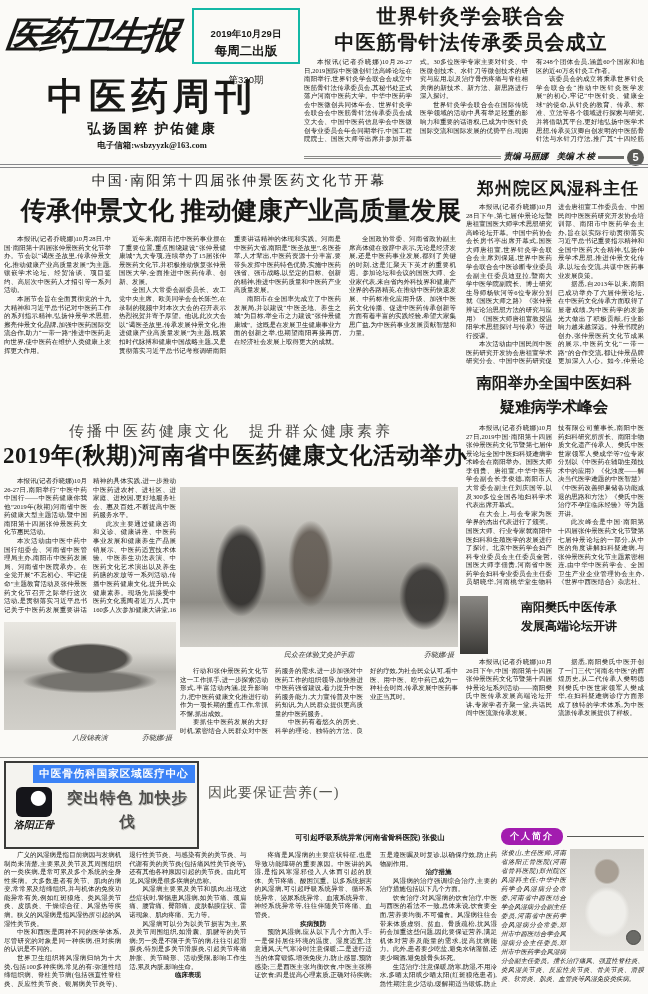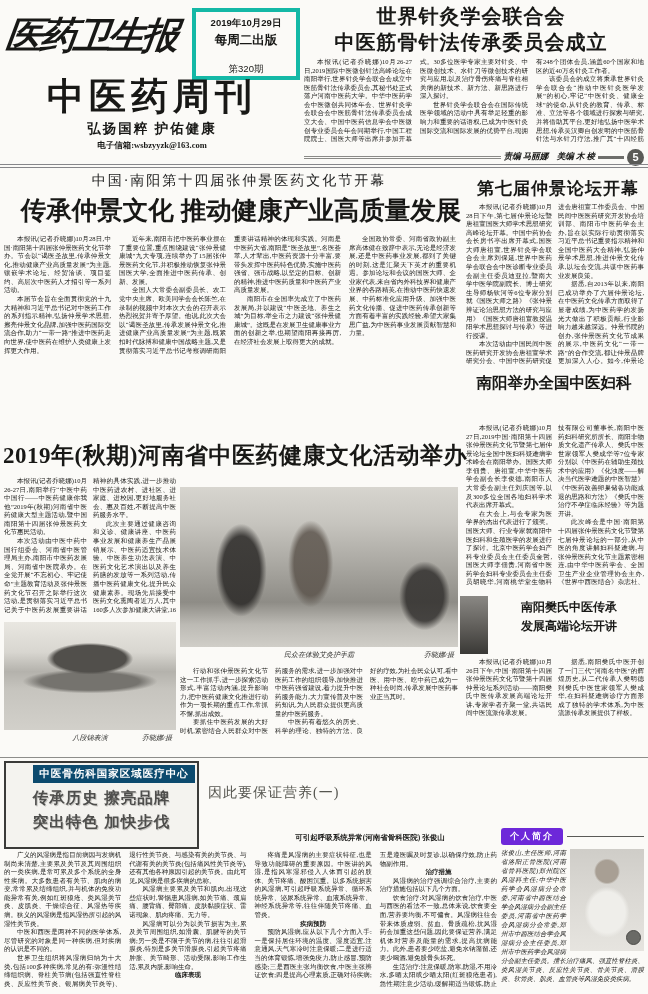--- a/index.html
+++ b/index.html
@@ -5,21 +5,21 @@
   * { margin:0; padding:0; box-sizing:border-box; }
   html,body { background:#d9d9d6; }
   .page { position:relative; width:648px; height:994px; margin:0 auto; background:#fbfaf7;
           color:#181816; font-family:"Liberation Serif","DejaVu Serif",serif; overflow:hidden; }
   .abs { position:absolute; }
   .sans { font-family:"Liberation Sans","DejaVu Sans",sans-serif; }
 
   
   .calligraphy { left:6px; top:6px; width:184px; height:60px; font-size:37px; font-weight:900;
                  font-style:italic; letter-spacing:-3px; transform:skewX(-7deg); line-height:60px; }
-  .datebox { left:192px; top:8px; width:108px; height:72px; border:4px solid #14b8a6; padding:5px 2px;
+  .datebox { left:192px; top:8px; width:108px; height:56px; border:2px solid #14b8a6; padding:18px 2px;
              text-align:center; font-family:"Liberation Sans",sans-serif; }
   .datebox .d1 { font-size:9.5px; font-weight:bold; }
   .datebox .d2 { font-size:12.5px; font-weight:bold; margin-top:2px; }
   .datebox .d3 { font-size:9.5px; margin-top:14px; }
   .weekly-title { left:14px; top:72px; width:276px; font-size:37px; font-weight:900; letter-spacing:5px;
                   text-align:center; }
   .mast-slogan { left:14px; top:120px; width:276px; text-align:center; font-size:13.5px; font-weight:900; letter-spacing:2px; }
   .mast-email { left:14px; top:140px; width:276px; text-align:center; font-size:8.5px; font-weight:bold; }
 
   .tr-head { left:300px; top:4px; width:342px; text-align:center; font-weight:900; font-size:20px;
@@ -68,21 +68,21 @@
         radial-gradient(ellipse 34px 62px at 22% 52%, rgba(42,40,38,.85) 0 55%, transparent 75%),
         radial-gradient(ellipse 30px 58px at 47% 48%, rgba(88,80,72,.8) 0 55%, transparent 75%),
         radial-gradient(ellipse 34px 46px at 88% 68%, rgba(50,48,46,.85) 0 55%, transparent 75%),
         linear-gradient(180deg, #d7d5cf 0%, #c7c5bf 22%, #aaa8a2 48%, #8e8c86 72%, #bcbab4 86%, #d0cec8 100%); }
   .au-bottom { left:180px; top:667px; width:278px; height:89px; column-count:3; column-gap:7px; }
 
   .section-rule { left:0; top:757px; width:648px; height:1px; background:#8d8d8a; }
 
   
   .ad-box { left:4px; top:761px; width:195px; height:88px; border:2px solid #3b3b39; background:#f4f3ef; padding:2px; }
-  .ad-header { background:#0c4a6e; color:#fff; text-align:center; font-size:10.5px; font-weight:bold;
+  .ad-header { background:#3b82f6; color:#fff; text-align:center; font-size:10.5px; font-weight:bold;
                letter-spacing:1px; padding:2px 0; font-family:"Liberation Sans",sans-serif;margin-left:25px; }
   .ad-content { display:flex; margin-top:3px; }
   .ad-logo-wrap { width:52px; text-align:center; }
   .ad-logo { width:36px; height:30px; margin:1px auto 1px auto; border-radius:6px; background:
       radial-gradient(circle at 62% 38%, #fff 0 7px, transparent 8px),
       radial-gradient(circle at 40% 55%, #15151a 0 11px, transparent 12px), #15151a; }
   .ad-logo-text { font-size:10px; font-weight:900; font-style:italic; }
   .ad-slogans { flex:1; text-align:center; }
   .ad-slogans div { font-size:15.5px; font-weight:900; letter-spacing:1px; color:#4e4e4c;
                     text-shadow:1px 1px 0 #c9c8c4; font-family:"Liberation Sans",sans-serif; line-height:1.55; }
@@ -90,22 +90,22 @@
   
   .rh-kicker { left:208px; top:784px; width:280px; font-size:14px; letter-spacing:1px; color:#55554f; }
   .rh-headline { left:236px; top:799px; width:268px; text-align:center; font-weight:900; font-size:22px; }
   .rh-byline { left:236px; top:833px; width:268px; text-align:center; font-size:7.5px; font-weight:bold; }
   .rh-body { left:4px; top:851px; width:493px; height:139px; column-count:4; }
   .rh-body .sub { text-indent:0; text-align:center; font-weight:bold; font-family:"Liberation Sans",sans-serif; }
 
   
   .profile { left:501px; top:828px; width:143px; height:163px; }
   .profile-title-row { display:flex; align-items:center; gap:4px; }
-  .profile-tag { background:#6d28d9; color:#fff; font-size:9px; font-weight:bold; padding:2px 9px;
-                 border-radius:3px; font-family:"Liberation Sans",sans-serif; letter-spacing:2px; }
+  .profile-tag { background:#a21caf; color:#fff; font-size:9px; font-weight:bold; padding:2px 9px;
+                 border-radius:8px; font-family:"Liberation Sans",sans-serif; letter-spacing:2px; }
   .profile-line { flex:1; border-top:1px solid #5a5a57; }
   .profile-body { margin-top:4px; font-size:6.4px; line-height:1.4; text-align:justify; font-style:italic; }
   .profile-photo { float:right; width:74px; height:102px; margin:0 0 2px 4px; position:relative;
       background:
         radial-gradient(circle at 50% 22%, #a89f94 0 11px, transparent 13px),
         radial-gradient(ellipse 30px 34px at 50% 62%, #efeeea 0 60%, transparent 75%),
         linear-gradient(180deg,#cfcdc8 0%,#dbd9d4 45%,#e6e4df 100%); }
   .profile-seal { position:absolute; right:3px; bottom:6px; width:15px; height:15px; border-radius:50%;
       background:#6a6a66; border:1px solid #4c4c49; }
 </style>
@@ -146,46 +146,48 @@
   <div class="abs main-headline sans">传承仲景文化 推动健康产业高质量发展</div>
   <div class="abs main-body cols">
     <p>本报讯(记者乔晓娜)10月28日,中国·南阳第十四届张仲景医药文化节举办。节会以“谒医圣故里,传承仲景文化,推动健康产业高质量发展”为主题,镶嵌学术论坛、经贸洽谈、项目签约、高层次中医药人才招引等一系列活动。</p>
     <p>本届节会旨在全面贯彻党的十九大精神和习近平总书记对中医药工作的系列指示精神,弘扬仲景学术思想,擦亮仲景文化品牌,加强中医药国际交流合作,助力“一带一路”推进中医药走向世界,使中医药在维护人类健康上发挥更大作用。</p>
     <p>近年来,南阳市把中医药事业摆在了重要位置,重点围绕建设“张仲景健康城”九大专项,连续举办了15届张仲景医药文化节,并积极推动恢复张仲景国医大学,全面推进中医药传承、创新、发展。</p>
     <p>全国人大常委会副委员长、农工党中央主席、欧美同学会会长陈竺,在录制的视频中对本次大会的召开表示热烈祝贺并寄予厚望。他说,此次大会以“谒医圣故里,传承发展仲景文化,推进健康产业高质量发展”为主题,既紧扣时代脉搏和健康中国战略主题,又是贯彻落实习近平总书记考察调研南阳重要讲话精神的体现和实践。河南是中医药大省,南阳是“医圣故里”,名医荟萃,人才辈出,中医药资源十分丰富,要带头发挥中医药特色优势,实施中医药强省、强市战略,以坚定的目标、创新的精神,推进中医药质量和中医药产业高质量发展。</p>
     <p>南阳市在全国率先成立了中医药发展局,并以建设“中医圣地、养生之城”为目标,举全市之力建设“张仲景健康城”。这既是在发展卫生健康事业方面的创新之举,也期望南阳再接再厉,在经济社会发展上取得更大的成就。</p>
     <p>全国政协常委、河南省政协副主席高体健在致辞中表示,无论是经济发展,还是中医药事业发展,都到了关键的时刻,这是汇聚天下英才的重要机遇。参加论坛和会议的国医大师、企业家代表,来自省内外科技界和健康产业界的各路精英,在推动中医药快速发展、中药标准化应用升级、加强中医药文化传播、促进中医药传承创新等方面有着丰富的实践经验,希望大家集思广益,为中医药事业发展贡献智慧和力量。</p>
   </div>
 
-  <div class="abs jz-headline sans">第七届仲景论坛开幕</div>
+  <div class="abs jz-headline sans">郑州院区风湿科主任</div>
   <div class="abs jz-body cols">
     <p>本报讯(记者乔晓娜)10月28日下午,第七届仲景论坛暨唐祖宣国医大师学术思想研究高峰论坛开幕。中国中药协会会长房书亭出席开幕式,国医大师唐祖宣,世界针灸学会联合会主席刘保延,世界中医药学会联合会中医诊断专业委员会副主任委员迪亚拉,暨南大学中医学院副院长、博士研究生导师杨钦河等6位专家分别就《国医大师之路》《张仲景辨证论治思想方法的研究与应用》《国医大师唐祖宣教授温阳学术思想探讨与传承》等进行授课。</p>
     <p>本次活动由中国民间中医医药研究开发协会唐祖宣学术研究分会、中国中医药研究促进会唐祖宣工作委员会、中国民间中医医药研究开发协会培训部、南阳市中医药学会主办,旨在以实际行动贯彻落实习近平总书记重要指示精神和全国中医药大会精神,弘扬仲景学术思想,推进仲景文化传承,以坛会交流,共谋中医药事业发展良策。</p>
     <p>据悉,自2013年以来,南阳已成功举办了六届仲景论坛,在中医药文化传承方面取得了显著成绩,为中医药学的发扬光大做出了积极贡献,行业影响力越来越深远。仲景书院的创办,张仲景医药文化节成果的展示,中医药文化“一带一路”的合作交流,都让仲景品牌更加深入人心。如今,仲景论坛已成为交流仲景学术思想的阵地和推进仲景文化传承的平台。</p>
   </div>
 
   <div class="abs fk-headline sans">
     <div>南阳举办全国中医妇科</div>
+    <div>疑难病学术峰会</div>
   </div>
   <div class="abs fk-body cols">
     <p>本报讯(记者乔晓娜)10月27日,2019中国·南阳第十四届张仲景医药文化节暨第七届仲景论坛全国中医妇科疑难病学术峰会在南阳举办。国医大师李佃贵、唐祖宣,中华中医药学会副会长李俊德,南阳市人大常委会副主任刘庆国等,以及300多位全国各地妇科学术代表出席开幕式。</p>
     <p>在大会上,与会专家为医学界的杰出代表进行了颁奖。国医大师、行业专家就南阳中医妇科和生殖医学的发展进行了探讨。北京中医药学会妇产科专业委员会主任委员金哲,国医大师李佃贵,河南省中医药学会妇科专业委员会主任委员胡晓华,河南桃华堂生物科技有限公司董事长,南阳中医药妇科研究所所长、南阳非物质文化遗产传承人、樊氏中医世家领军人樊成华等7位专家分别以《中医药在辅助生殖技术中的应用》《化浊度——解决当代医学难题的中医智慧》《中医药改善卵巢储备功能减退的思路和方法》《樊氏中医治疗不孕症临床经验》等为题开讲。</p>
     <p>此次峰会是中国·南阳第十四届张仲景医药文化节暨第七届仲景论坛的一部分,从中医的角度讲解妇科疑难病,与张仲景医药文化节主题紧密相连,由中华中医药学会、全国卫生产业企业管理协会主办,《世界中西医结合》杂志社、南阳中医药妇科研究所、南阳长伦医院承办,河南省中医药学会、南阳市中医药发展局、南阳市中医药学会、南阳市仲景健康产业发展促进会协办。</p>
   </div>
   <div class="abs portrait-strip"></div>
 
   <div class="abs fs-headline sans">
     <div>南阳樊氏中医传承</div>
     <div>发展高端论坛开讲</div>
   </div>
   <div class="abs fs-body cols">
     <p>本报讯(记者乔晓娜)10月26日下午,中国·南阳第十四届张仲景医药文化节暨第十四届仲景论坛系列活动——南阳樊氏中医传承发展高端论坛开讲,专家学者齐聚一堂,共话民间中医流派传承发展。</p>
     <p>据悉,南阳樊氏中医开创了一门三代“河南名中医”的辉煌历史,从二代传承人樊明德到樊氏中医世家领军人樊成华,在妇科疑难病诊疗方面形成了独特的学术体系,为中医流派传承发展提供了样板。</p>
   </div>
 
+  <div class="abs au-kicker">传播中医药健康文化　提升群众健康素养</div>
   <div class="abs au-headline">2019年(秋期)河南省中医药健康文化活动举办</div>
   <div class="abs au-left cols">
     <p>本报讯(记者乔晓娜)10月26-27日,南阳举行“中医中药中国行——中医药健康你我他”2019年(秋期)河南省中医药健康大型主题活动,暨中国南阳第十四届张仲景医药文化节惠民活动。</p>
     <p>本次活动由中医中药中国行组委会、河南省中医管理局主办,南阳市中医药发展局、河南省中医院承办。在全党开展“不忘初心、牢记使命”主题教育活动及张仲景医药文化节召开之际举行这次活动,是贯彻落实习近平总书记关于中医药发展重要讲话精神的具体实践,进一步推动中医药进农村、进社区、进家庭、进校园,更好地服务社会、惠及百姓,不断提高中医药服务水平。</p>
     <p>此次主要通过健康咨询和义诊、健康讲座、中医药事业发展和健康养生产品展销展示、中医药适宜技术体验、中医养生功法表演、中医药文化艺术演出以及养生药膳的发放等一系列活动,传播中医药健康文化,提升民众健康素养。现场先后接受中医药文化熏陶者近万人,其中160多人次参加健康大讲堂,16家医院近40名青年中医师义诊服务群众1700余人,发放宣传册近4000册。</p>
 
   </div>
 
   <div class="abs photo-main"></div>
   <div class="abs cap-row" style="left:180px; top:650px; width:278px;">
@@ -203,22 +205,25 @@
     <p>行动和张仲景医药文化节这一工作抓手,进一步探索活动形式,丰富活动内涵,提升影响力,把中医药健康文化推进行动作为一项长期的重点工作,常抓不懈,抓出成效。</p>
     <p>要抓住中医药发展的大好时机,紧密结合人民群众对中医药服务的需求,进一步加强对中医药工作的组织领导,加快推进中医药强省建设,着力提升中医药服务能力,大力宣传普及中医药知识,为人民群众提供更高质量的中医药服务。</p>
     <p>中医药有着悠久的历史、科学的理论、独特的方法、良好的疗效,为社会民众认可,看中医、用中医、吃中药已成为一种社会时尚,传承发展中医药事业正当其时。</p>
   </div>
 
   <div class="abs section-rule"></div>
 
   <div class="abs ad-box">
     <div class="ad-header">中医骨伤科国家区域医疗中心</div>
     <div class="ad-content">
+      <div class="ad-logo-wrap">
+        <div class="ad-logo"></div>
+        <div class="ad-logo-text">洛阳正骨</div>
+      </div>
       <div class="ad-slogans">
-        <div>传承历史 擦亮品牌</div>
         <div>突出特色 加快步伐</div>
       </div>
     </div>
   </div>
 
   <div class="abs rh-kicker">因此要保证营养(一)</div>
   <div class="abs rh-byline">可引起呼吸系统异常(河南省骨科医院) 张俊山</div>
   <div class="abs rh-body cols">
     <p>广义的风湿病是指目前病因与发病机制尚未清楚,主要累及关节及其周围组织的一类疾病,是常可累及多个系统的全身性疾病。大多数患者有关节、肌肉的病变,常常累及结缔组织,并与机体的免疫功能异常有关,例如红斑狼疮、类风湿关节炎、皮肌炎、干燥综合征、风湿热等疾病。狭义的风湿病是指风湿热所引起的风湿性关节炎。</p>
     <p>中医和西医是两种不同的医学体系,尽管研究的对象是同一种疾病,但对疾病的认识是不同的。</p>

